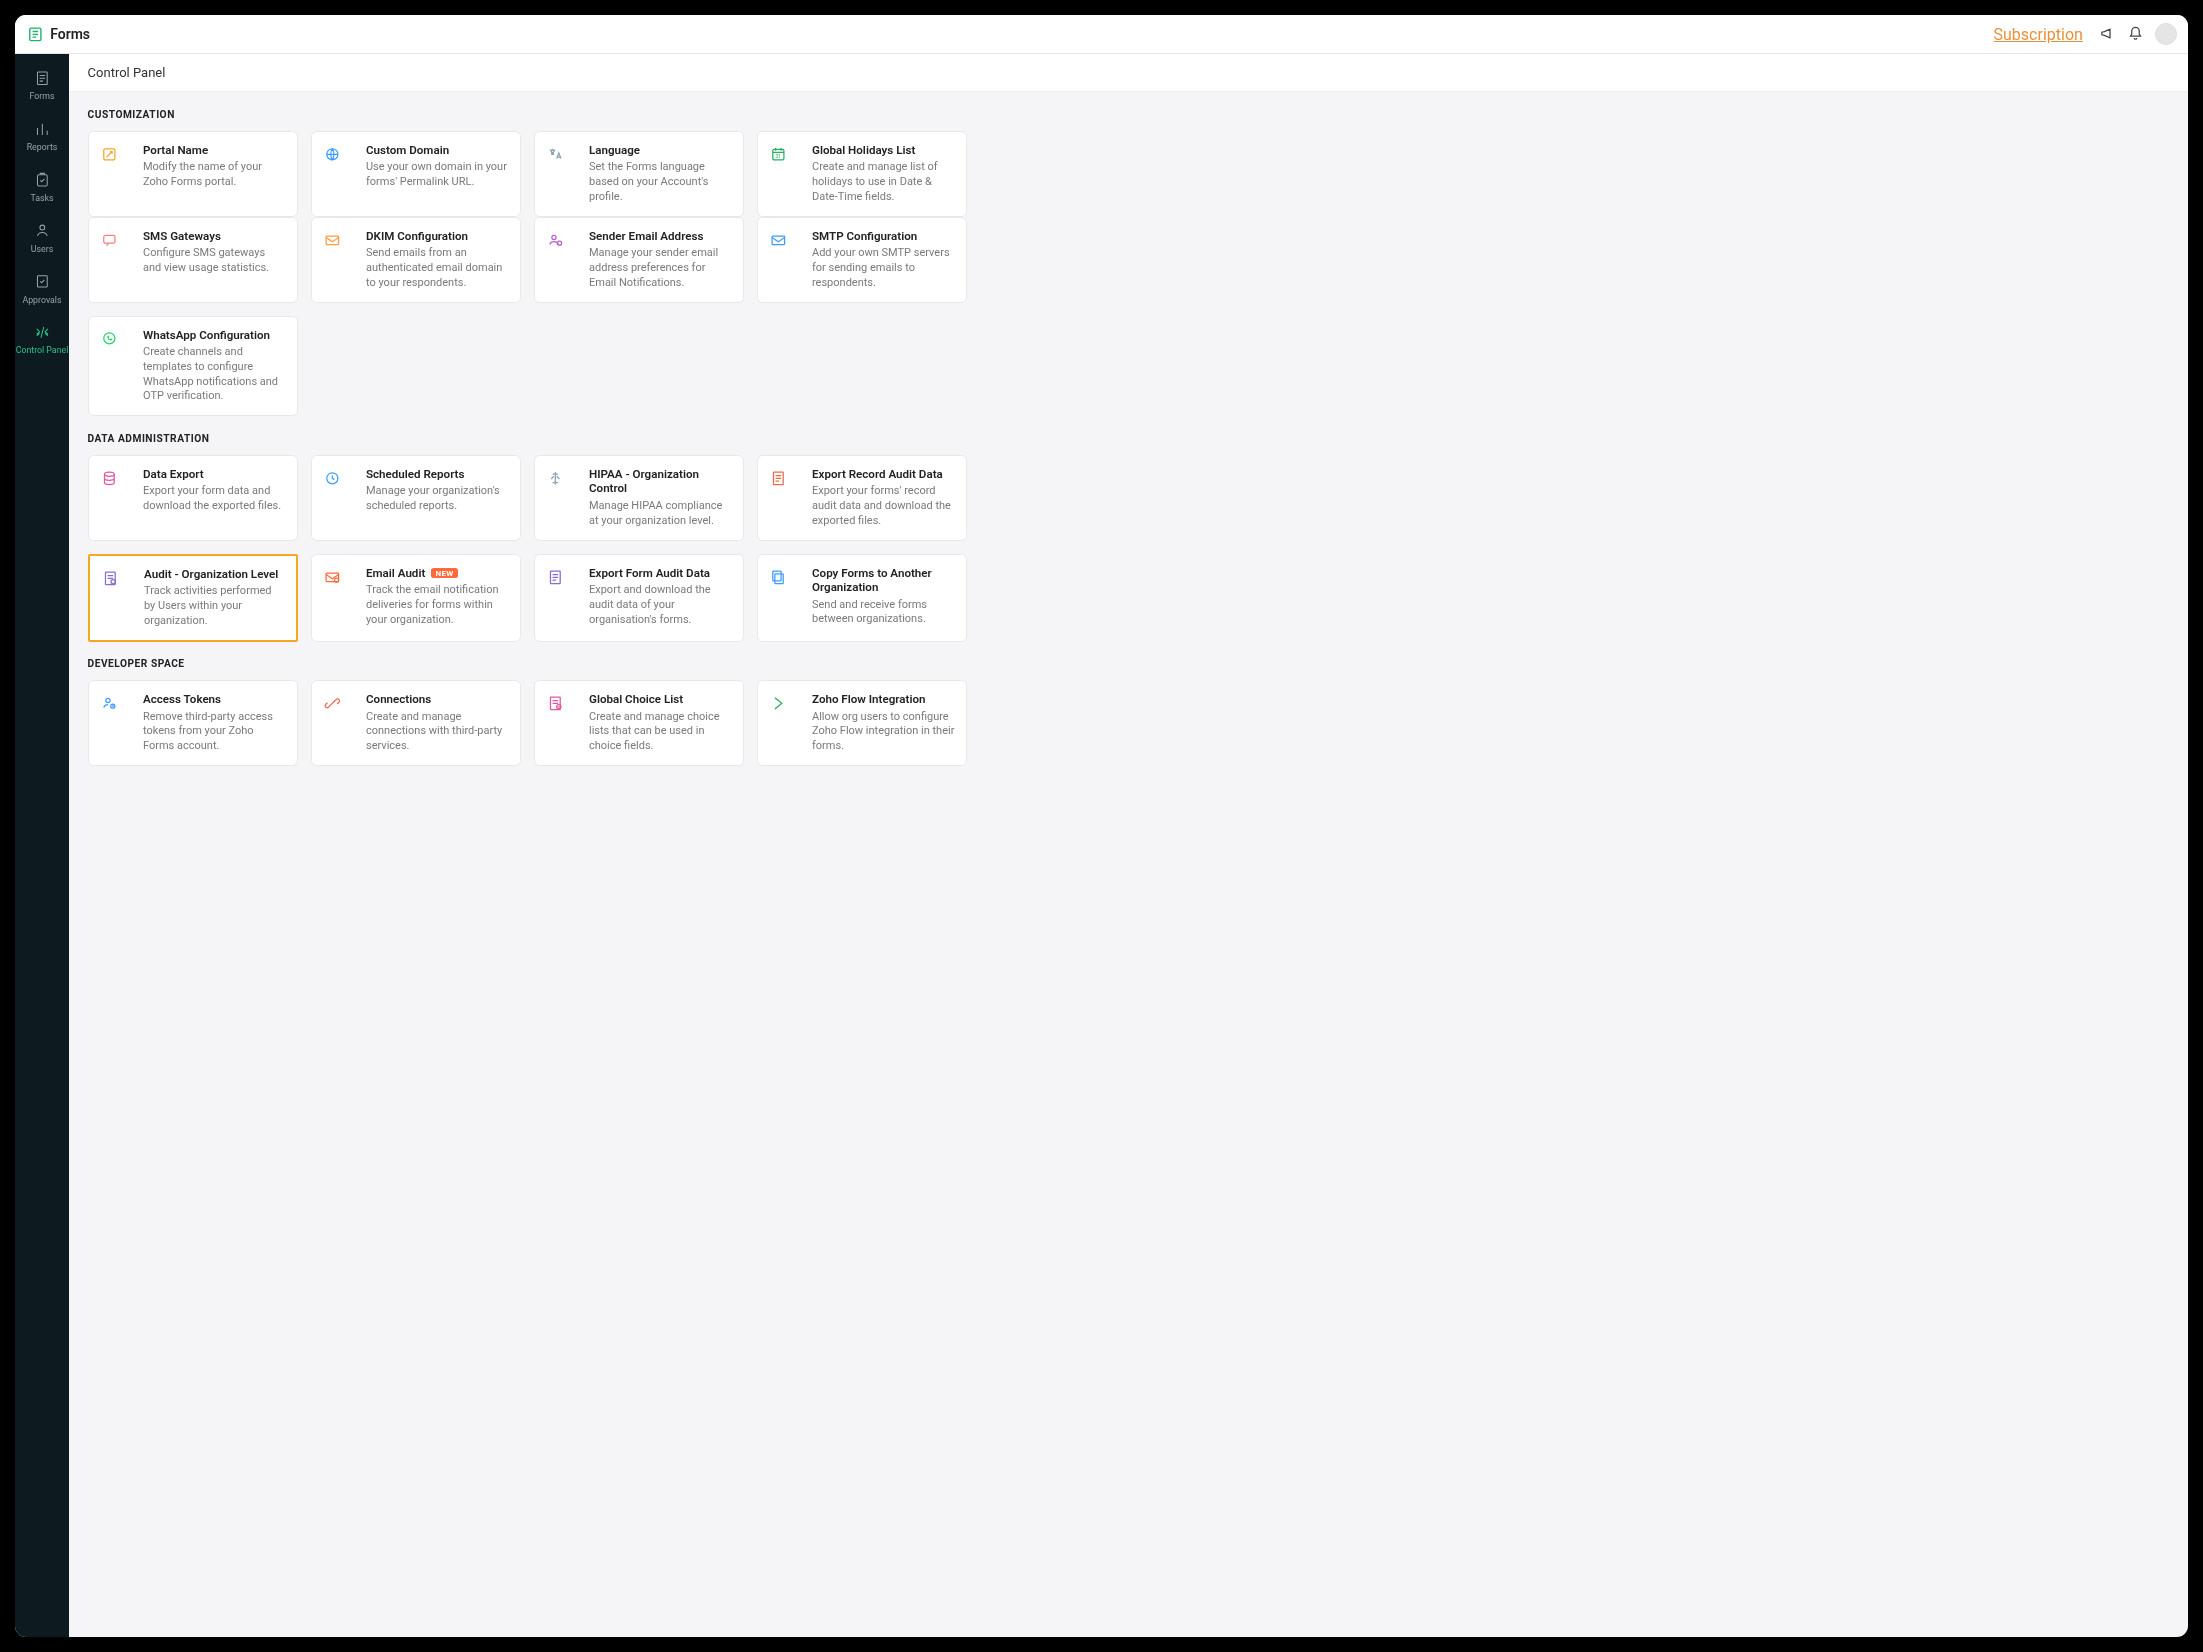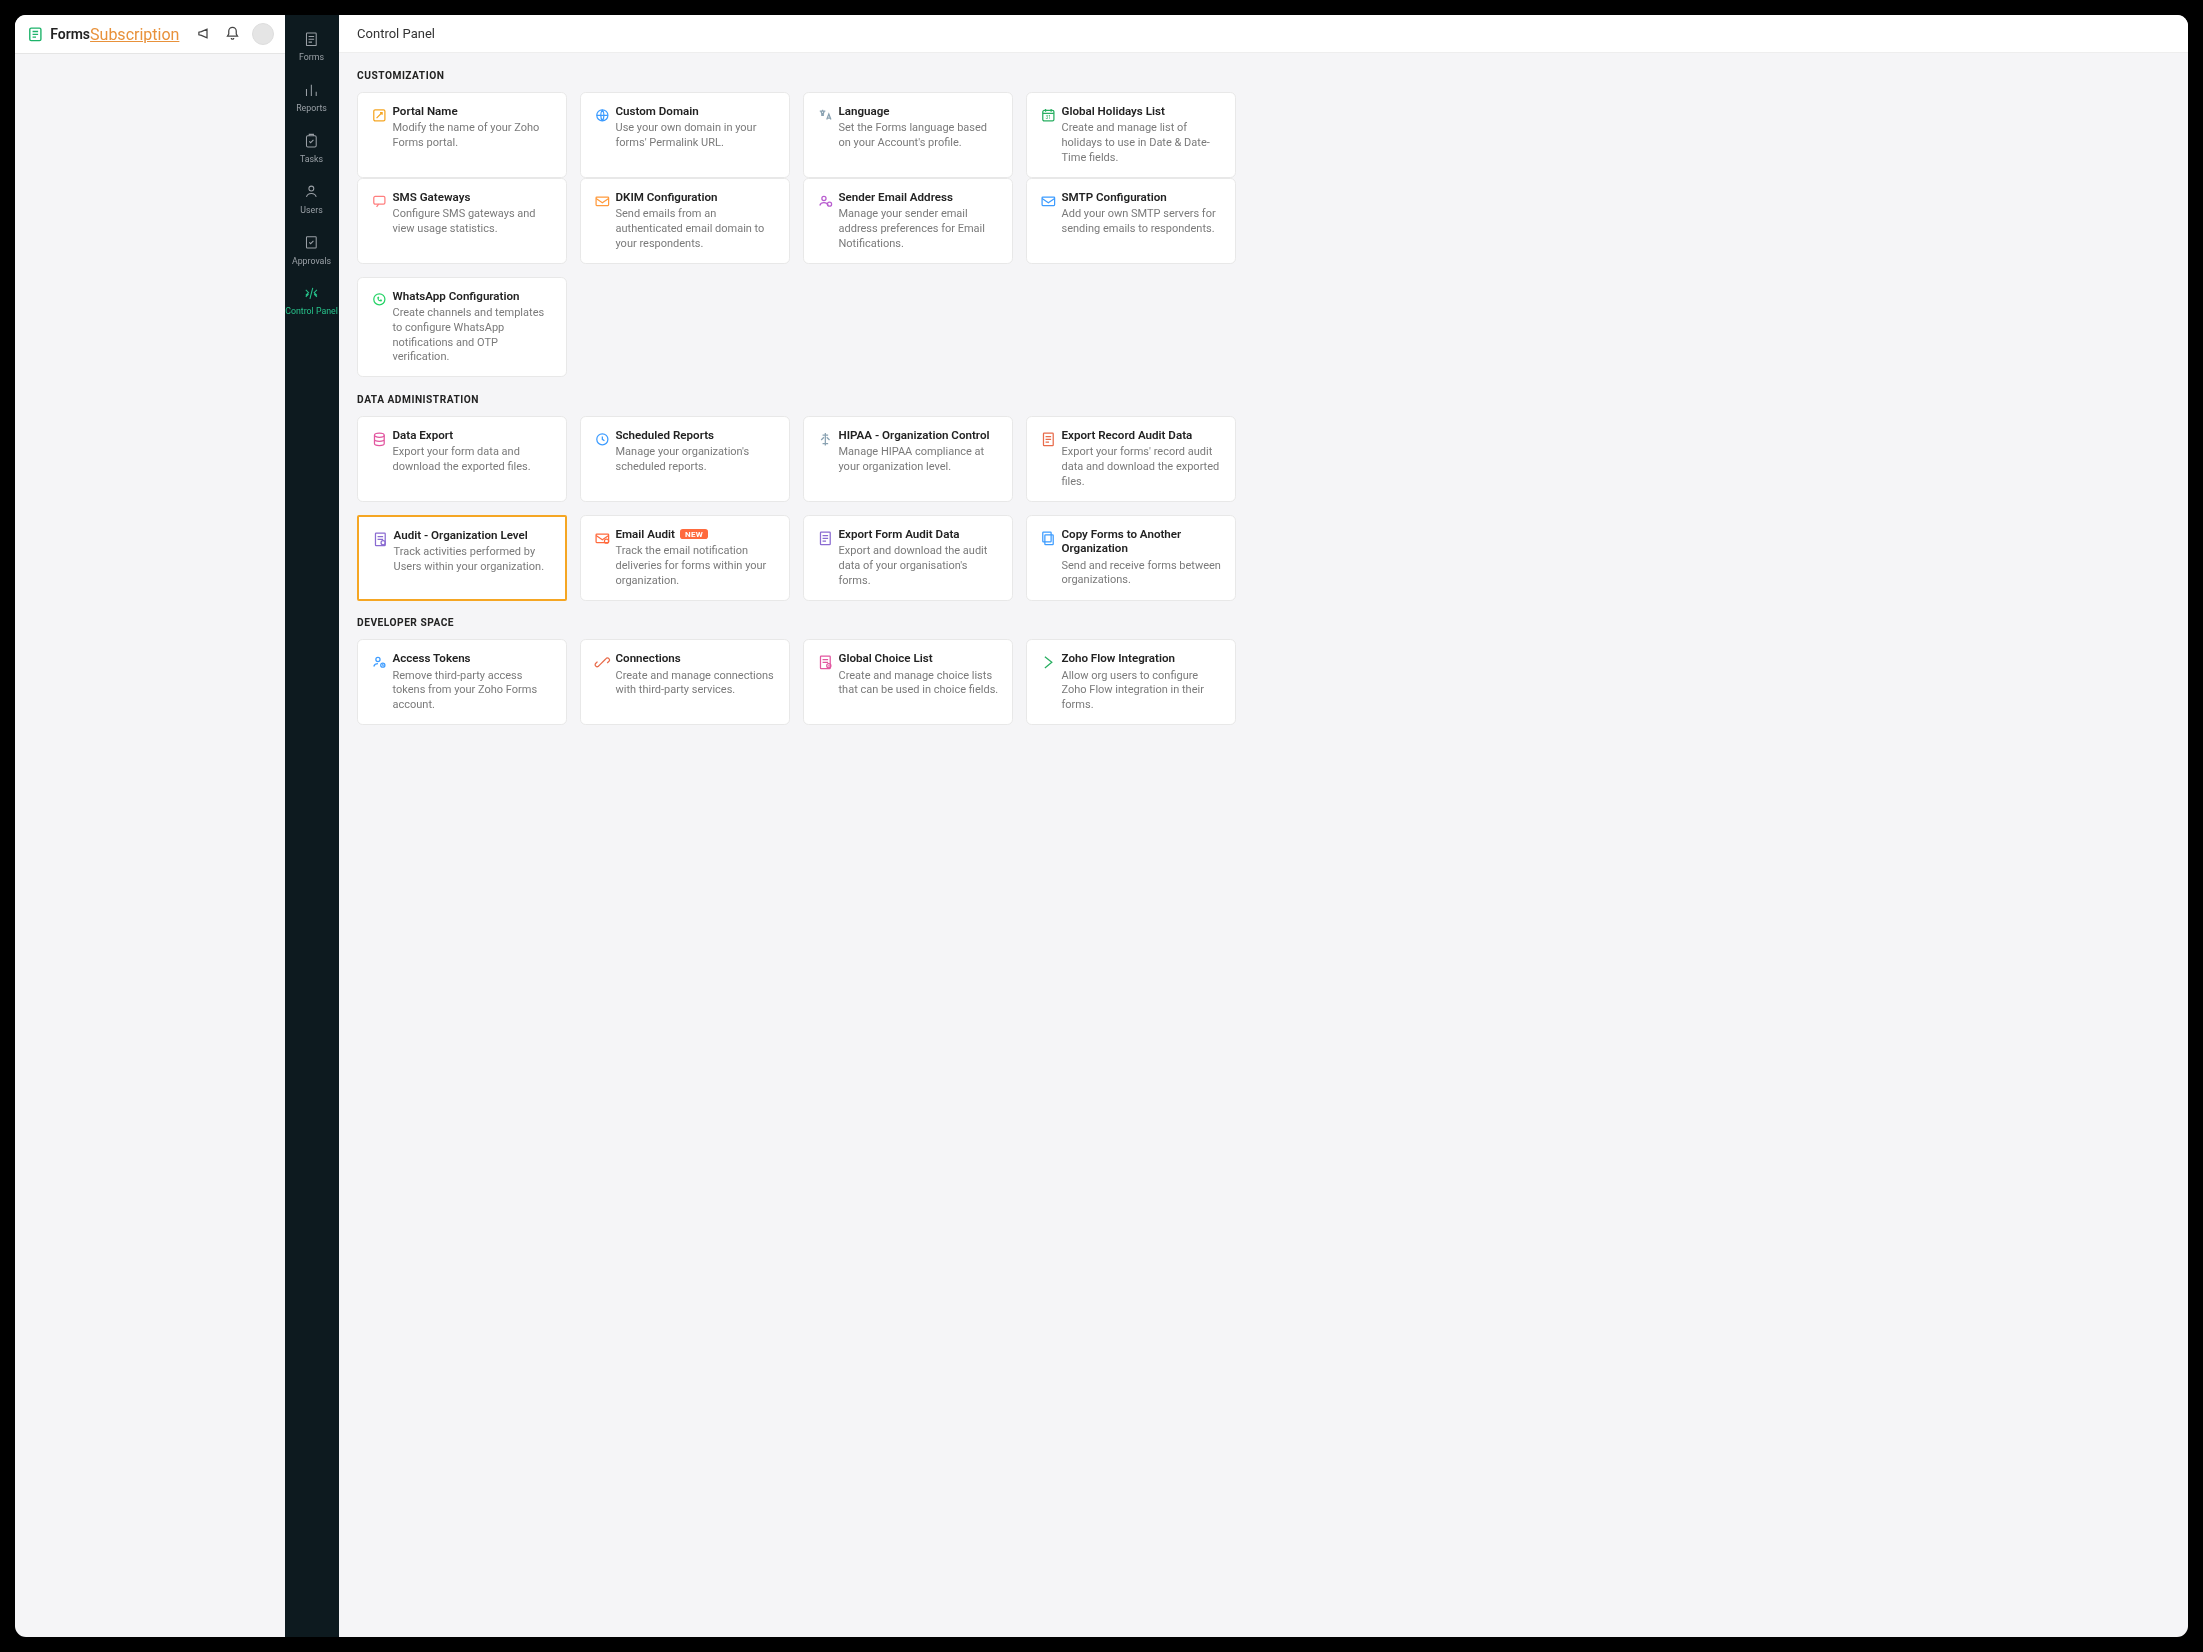--- a/index.html
+++ b/index.html
@@ -10,21 +10,21 @@
     height: 884px;
     overflow: hidden;
   }
   .app-window {
     position: absolute;
     top: 15px; left: 15px; right: 15px; bottom: 15px;
     background: #f5f5f7;
     border-radius: 11px;
     overflow: hidden;
     display: flex;
-    flex-direction: row;
+    flex-direction: column;
   }
   .topbar {
     height: 39px;
     background: #fff;
     border-bottom: 0.9px solid #e5e5e5;
     display: flex;
     align-items: center;
     padding: 0 11px;
   }
   .logo-wrap { display:flex; align-items:center; gap:5.6px; }
@@ -64,21 +64,21 @@
   }
   .section-title:first-child { margin-top:2px; }
   .card-grid {
     display:grid;
     grid-template-columns: repeat(4, 210px);
     gap: 13px 13px;
   }
   .card {
     background:#fff; border:0.9px solid #e8e8e8; border-radius:5.6px;
     padding:11px 11px 11px 11px;
-    display:flex; gap:3px; cursor:pointer;
+    display:flex; gap:23px; cursor:pointer;
     min-height:59px;
   }
   .card.highlighted { border:2.8px solid #f5a623; border-radius:2px; }
   .card-icon {
     width:20.4px; height:20.4px; flex-shrink:0; margin-top:0.9px;
     display:flex; align-items:center; justify-content:center;
     border-radius:3.7px;
   }
   .card-body { display:flex; flex-direction:column; gap:2.8px; }
   .card-title-row { display:flex; align-items:center; gap:5.6px; flex-wrap:wrap; }

